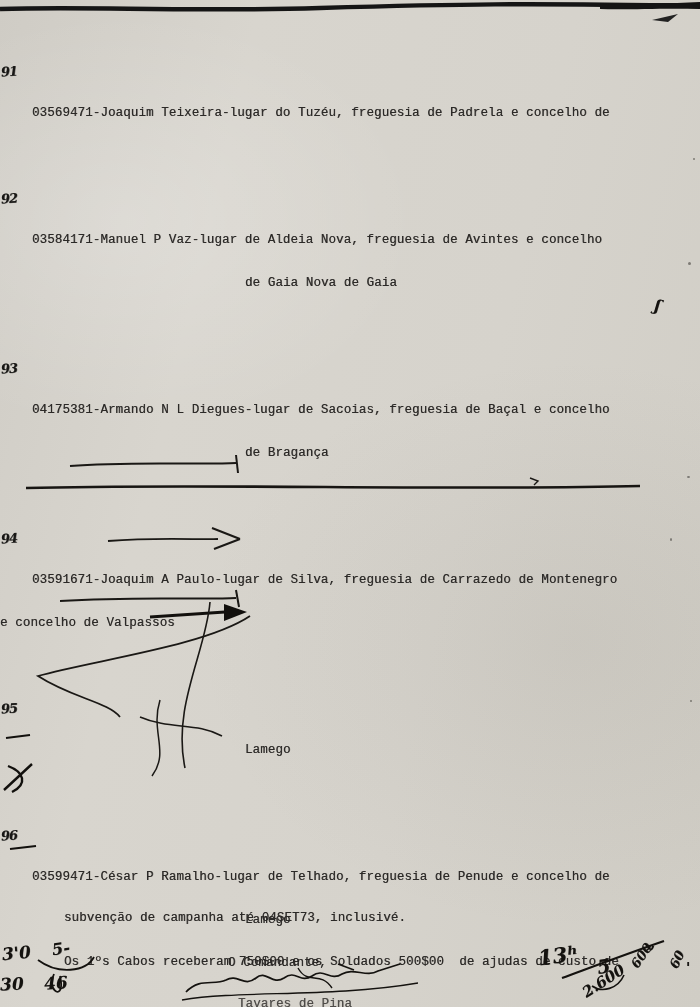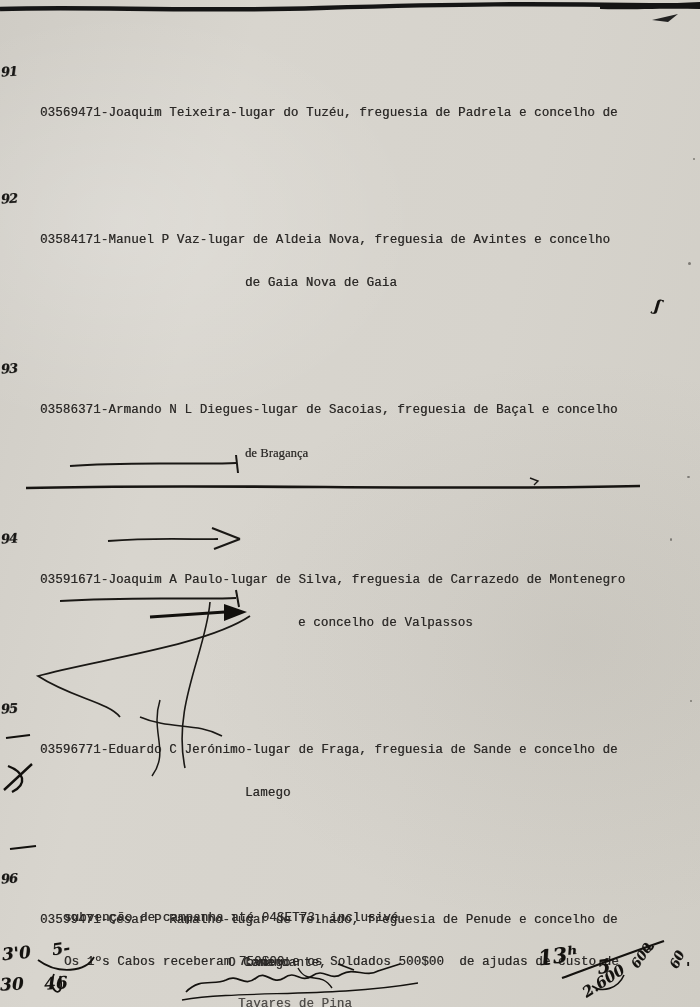--- a/index.html
+++ b/index.html
@@ -16,21 +16,21 @@
   }
   .typed{
     font-size:12.5px;
     letter-spacing:0.1px;
     text-shadow:0.4px 0.3px 0.5px rgba(25,22,20,0.55);
     white-space:pre;
   }
   
   #list{position:absolute;left:0;top:36px;right:0;}
   .entry{position:relative;}
-  .l1{padding-left:40px;line-height:15px;}
+  .l1{padding-left:32px;line-height:15px;}
   .l2{line-height:15px;}
   .mnum{
     position:absolute;left:1px;top:0;
     font-family:"DejaVu Serif",serif;
     font-style:italic;font-weight:bold;
     font-size:13px;color:#181715;
     transform:rotate(-4deg);
     letter-spacing:-1px;
     text-shadow:0.3px 0.3px 0.6px rgba(10,10,10,0.5);
     white-space:nowrap;
@@ -64,33 +64,32 @@
     </div>
   
     <div class="entry">
       <span class="mnum"><span class="n">92</span></span>
       <div class="l1">03584171-Manuel P Vaz-lugar de Aldeia Nova, freguesia de Avintes e concelho</div>
       <div class="l2" style="padding-left: 245px;">de Gaia Nova de Gaia</div>
     </div>
   
     <div class="entry">
       <span class="mnum"><span class="n">93</span></span>
-      <div class="l1">03586371-Armando N L Diegues-lugar de Sacoias, freguesia de Baçal e concelho</div>
-      <div class="l2" style="padding-left: 245px; font-family: Liberation Serif, serif;">de Bragança</div>
+      <div class="l1">04175381-Armando N L Diegues-lugar de Sacoias, freguesia de Baçal e concelho</div>
+      <div class="l2" style="padding-left: 245px;">de Bragança</div>
     </div>
   
     <div class="entry">
       <span class="mnum"><span class="n">94</span></span>
       <div class="l1">03591671-Joaquim A Paulo-lugar de Silva, freguesia de Carrazedo de Montenegro</div>
-      <div class="l2" style="padding-left: 298px;">e concelho de Valpassos</div>
+      <div class="l2" style="">e concelho de Valpassos</div>
     </div>
   
     <div class="entry">
       <span class="mnum"><span class="n">95</span></span>
-      <div class="l1">03596771-Eduardo C Jerónimo-lugar de Fraga, freguesia de Sande e concelho de</div>
       <div class="l2" style="padding-left: 245px;">Lamego</div>
     </div>
   
     <div class="entry">
       <span class="mnum"><span class="n">96</span></span>
       <div class="l1">03599471-César P Ramalho-lugar de Telhado, freguesia de Penude e concelho de</div>
       <div class="l2" style="padding-left: 245px;">Lamego</div>
     </div>
   
     

